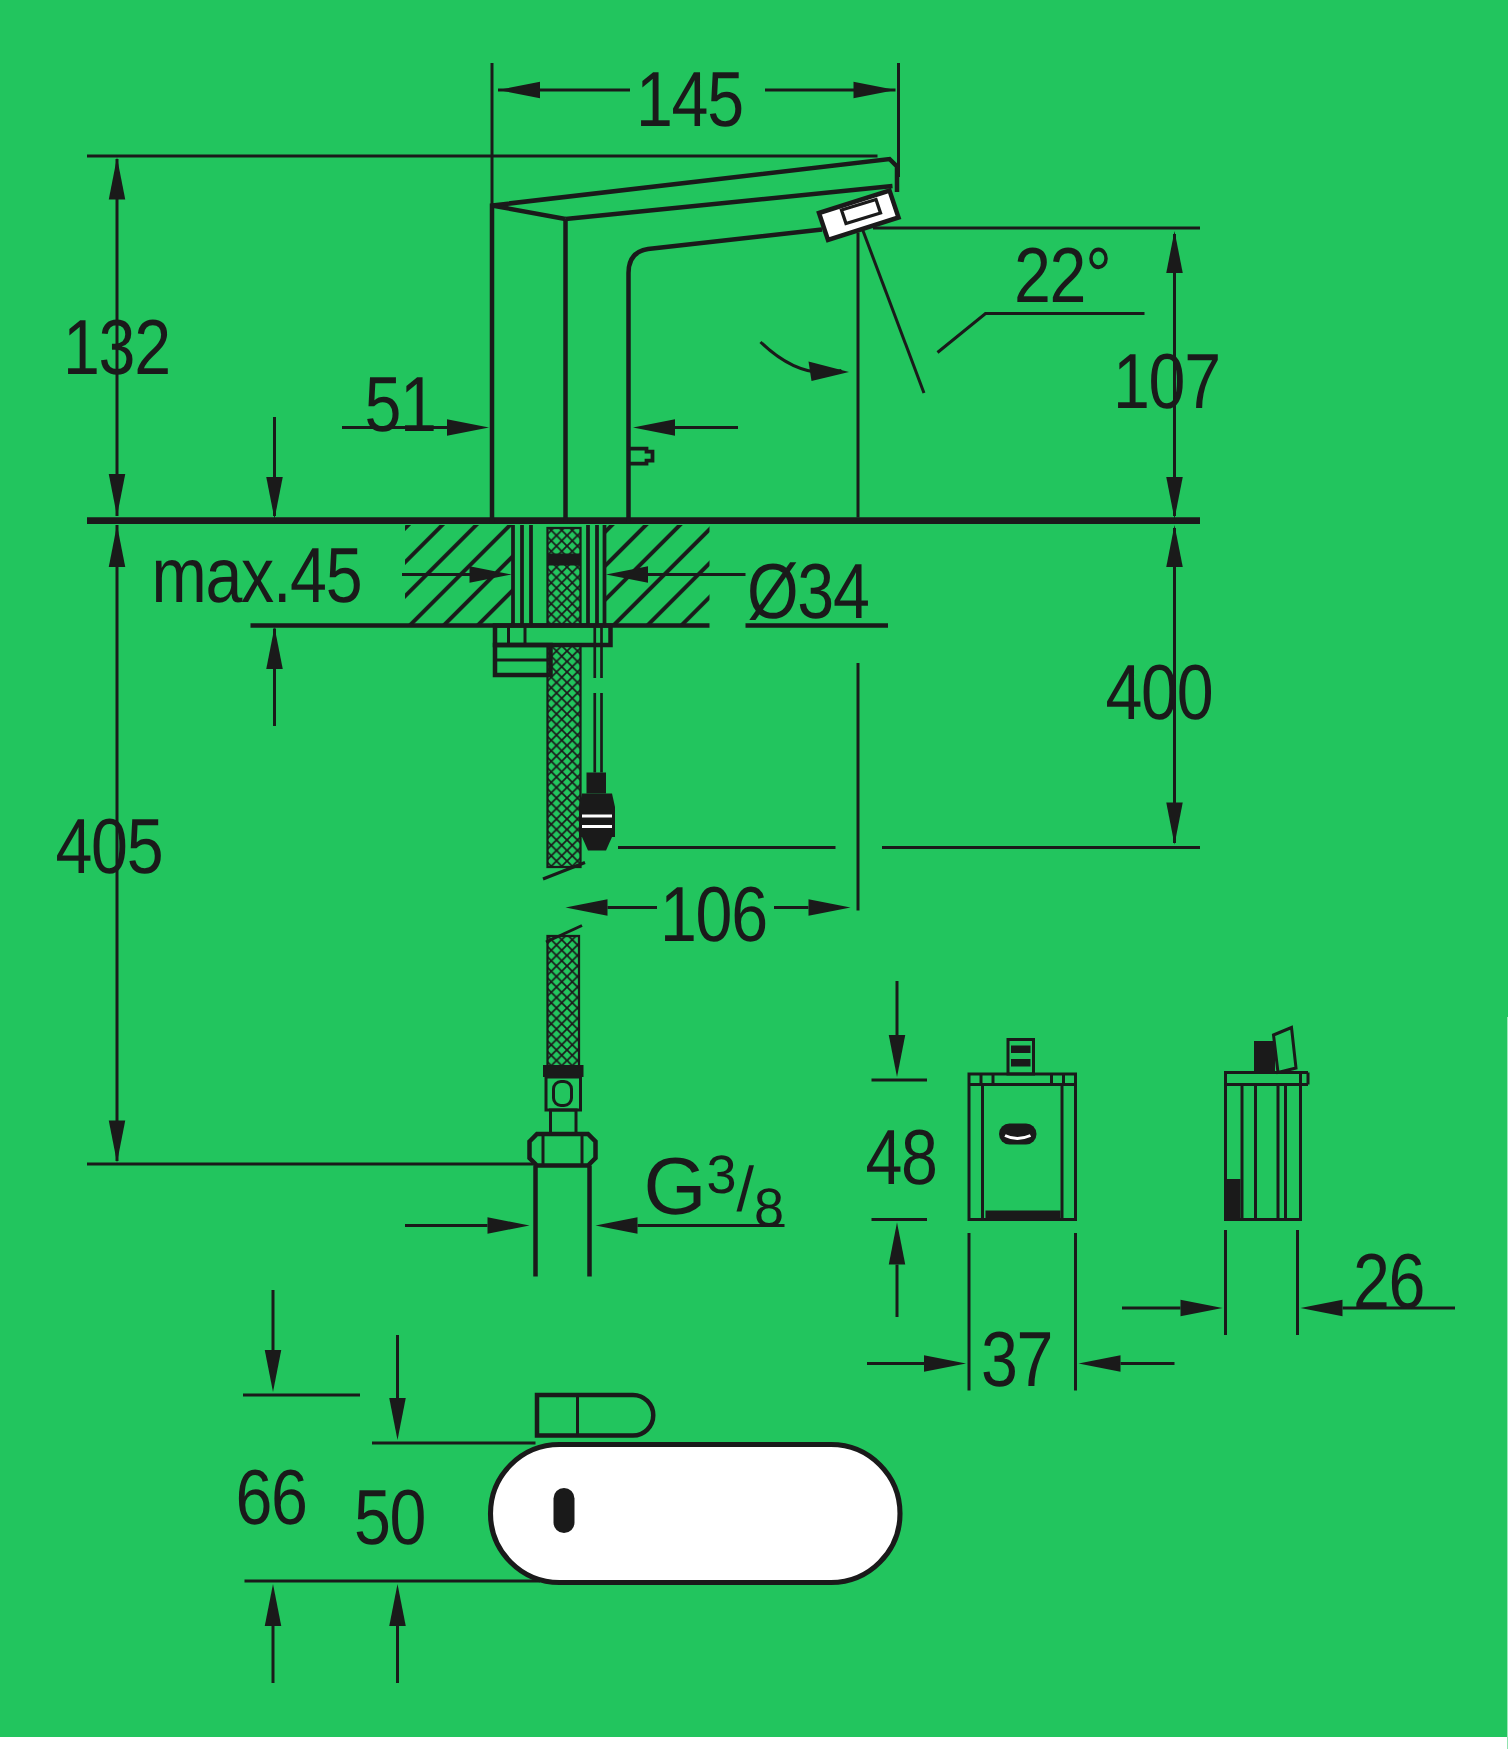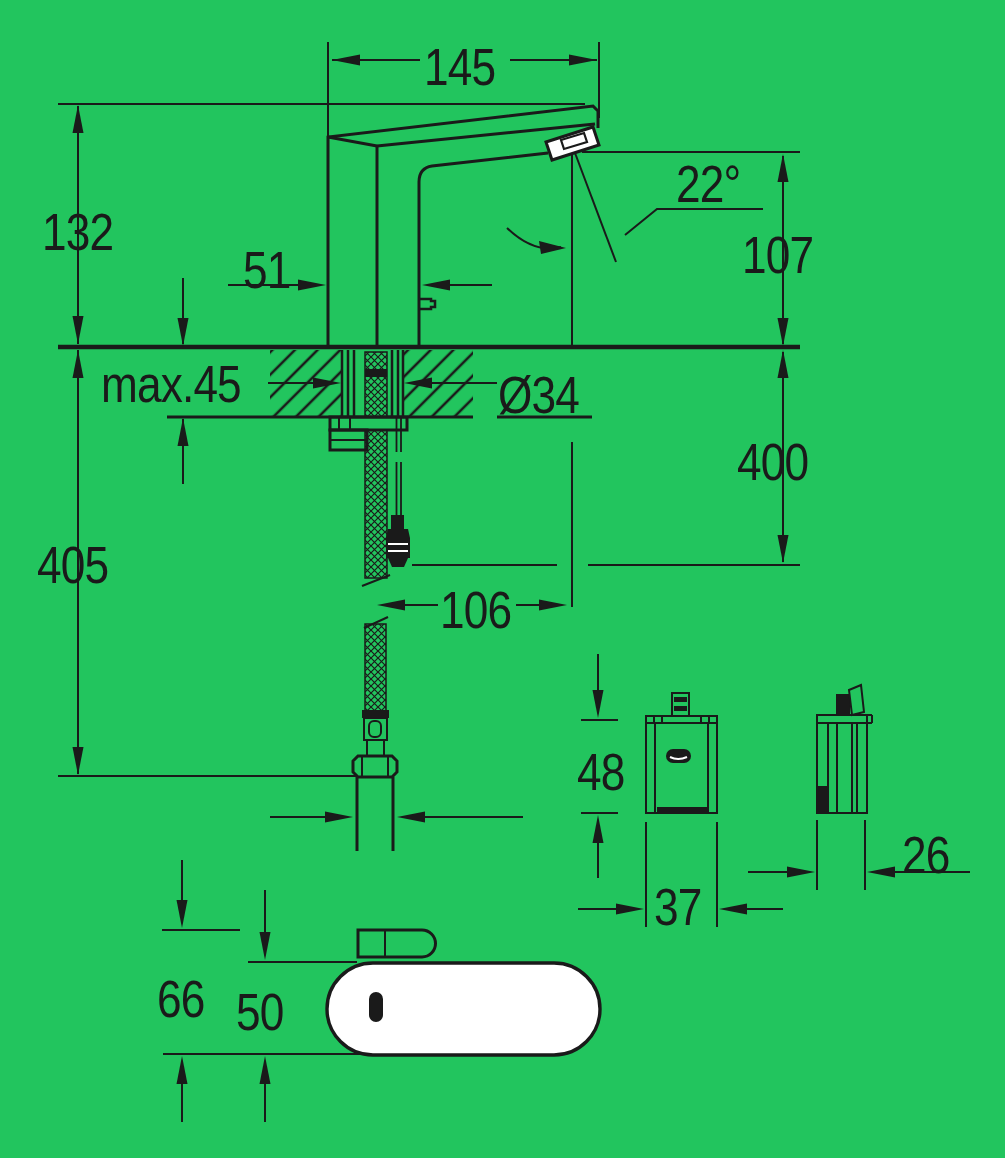--- a/index.html
+++ b/index.html
@@ -244,14 +244,17 @@
 <div class="dim" style="left:498px;top:369px;">Ø34</div>
 <div class="dim" style="left:737px;top:436px;">400</div>
 <div class="dim" style="left:37px;top:539px;">405</div>
 <div class="dim" style="left:440px;top:584px;">106</div>
 <div class="dim" style="left:577px;top:746px;">48</div>
 <div class="dim" style="left:654px;top:881px;">37</div>
 <div class="dim" style="left:902px;top:829px;">26</div>
 <div class="dim" style="left:157px;top:973px;">66</div>
 <div class="dim" style="left:236px;top:986px;">50</div>
 
-
+<div class="dim thread" style="left:429px;top:764px;">
+  <span class="t-g">G</span><span class="t-sup">3</span><span class="t-slash">/</span><span class="t-sub">8</span>
 </div>
 
+</div>
+
 </body></html>

